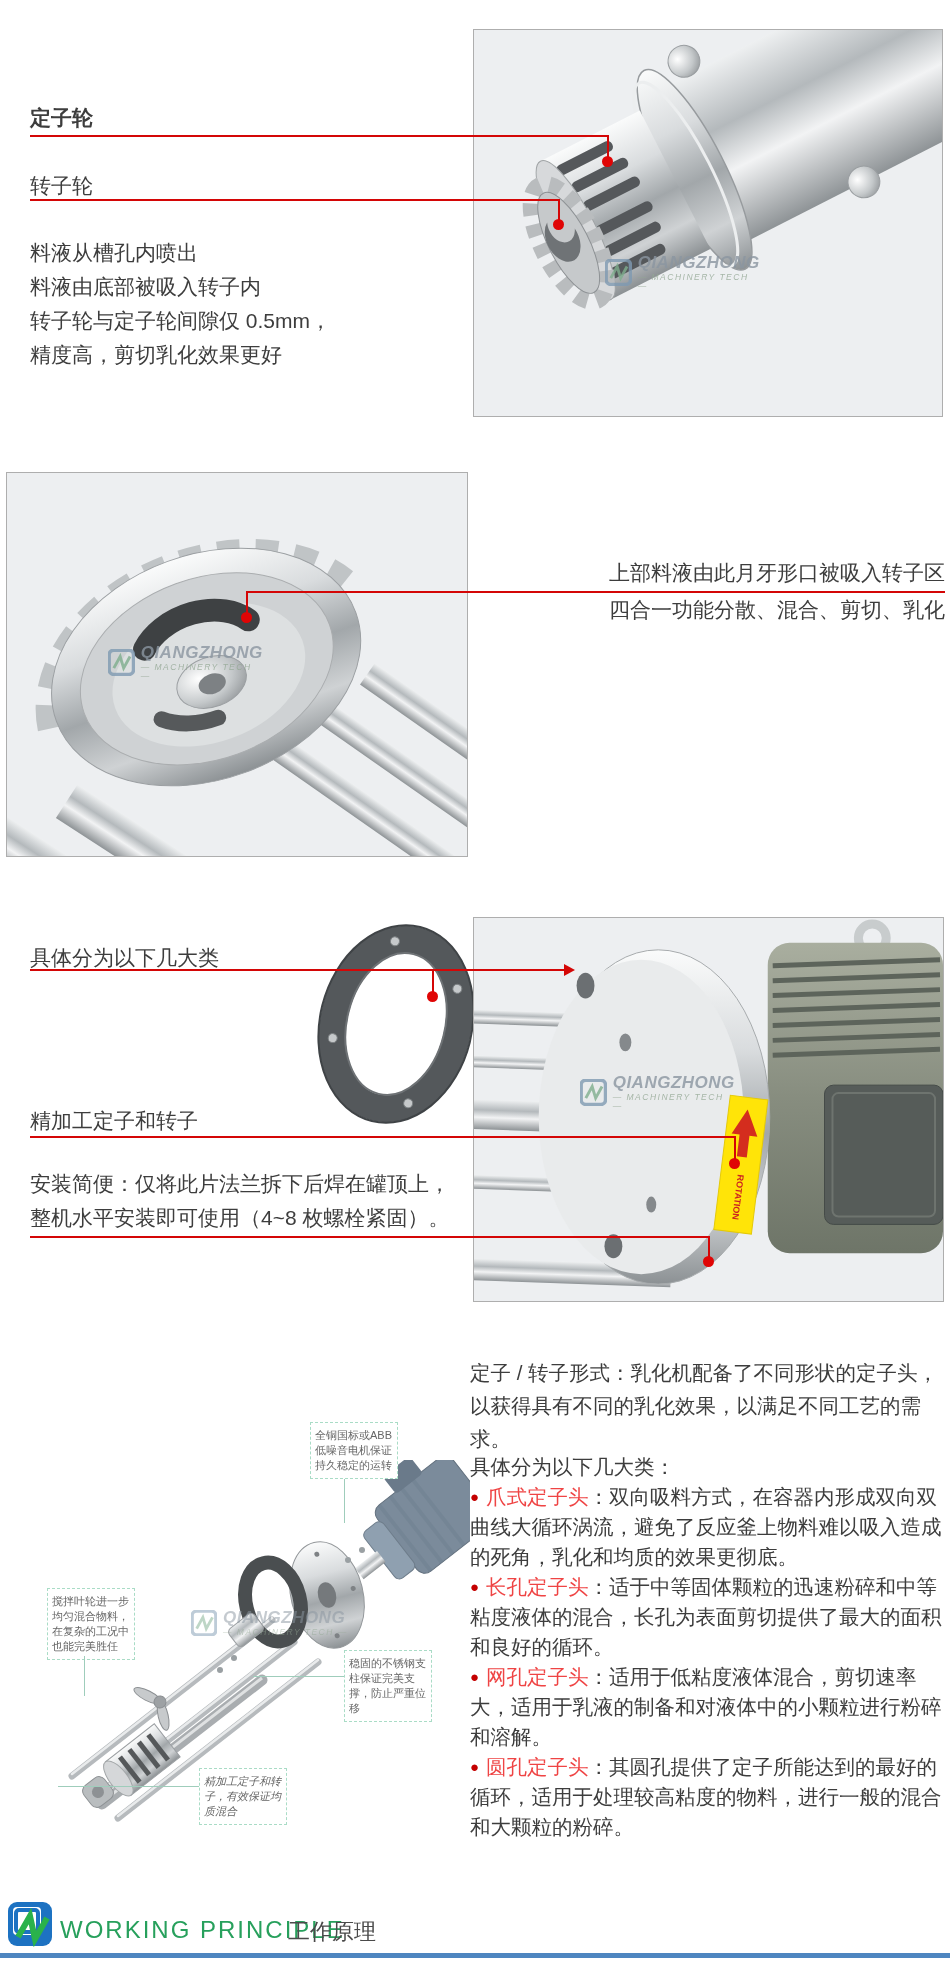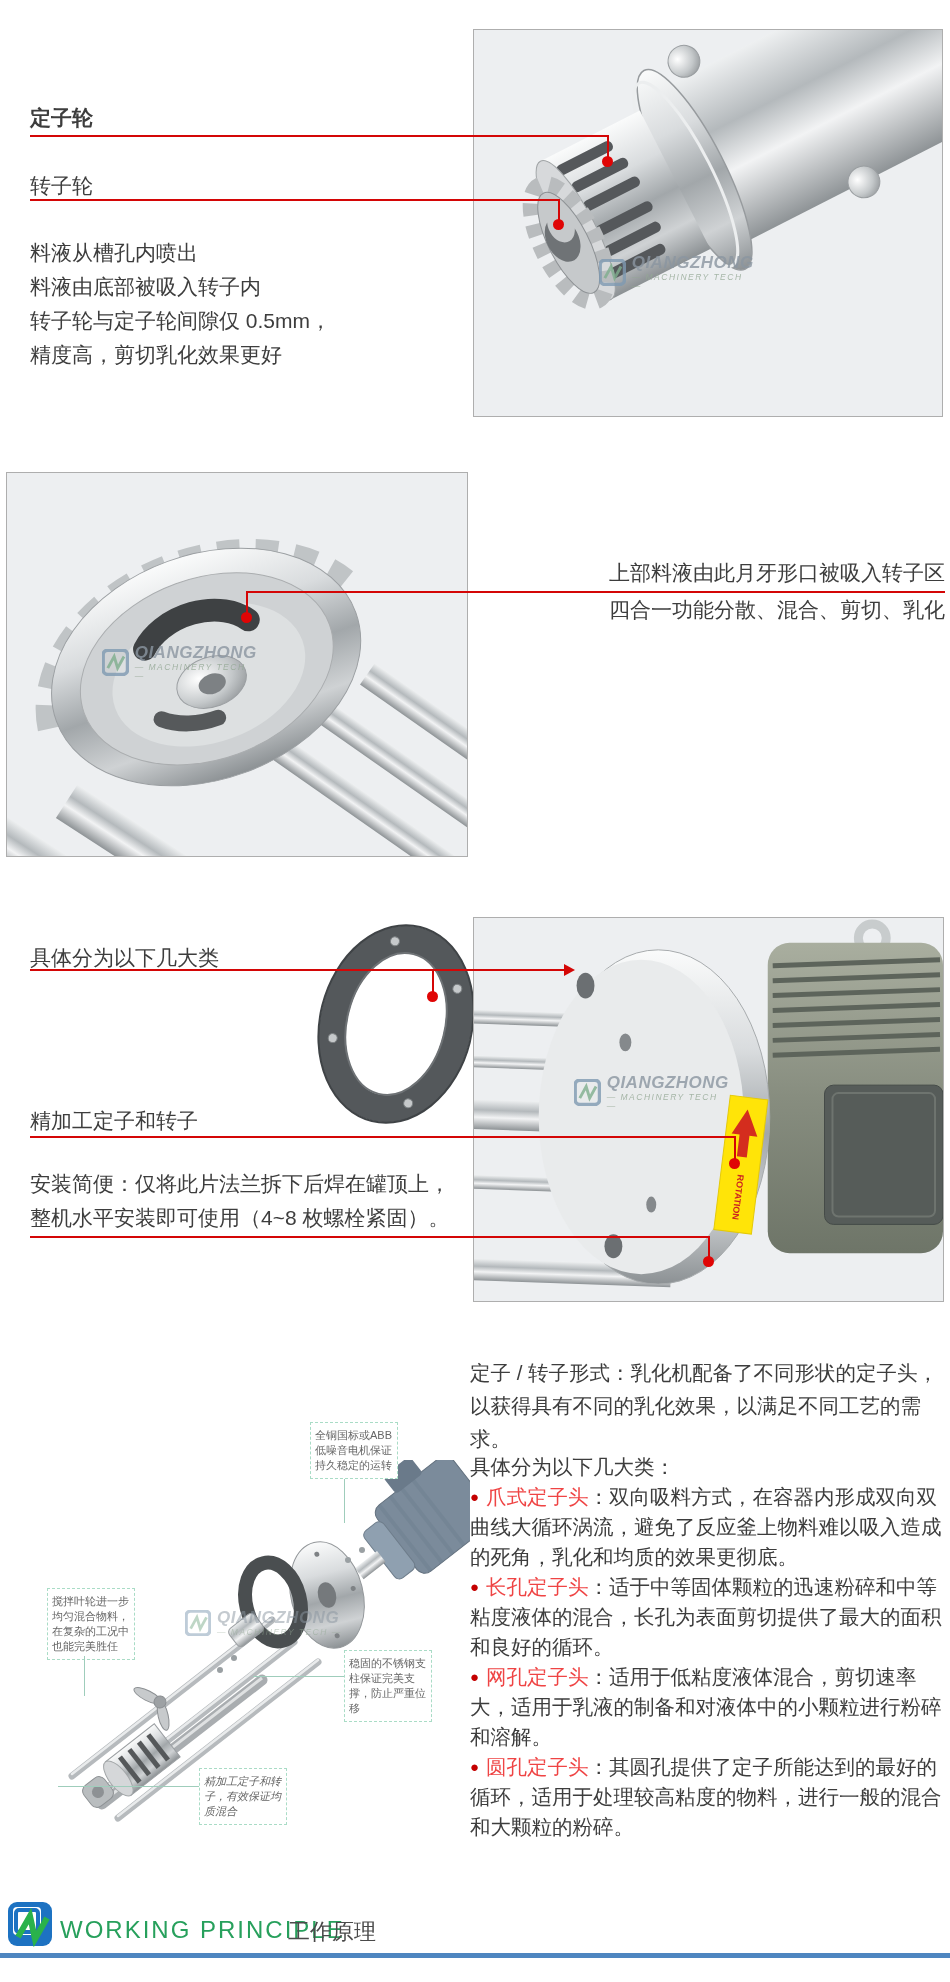--- a/index.html
+++ b/index.html
@@ -15,21 +15,21 @@
   .redarrow{position:absolute;width:0;height:0;border-top:6px solid transparent;
             border-bottom:6px solid transparent;border-left:11px solid #d40606;}
   .para{line-height:34px;}
   .s2text{width:475px;text-align:right;}
   .s4{font-size:20.5px;line-height:30px;color:#3d3d3d;width:478px;}
   .s4 .red{color:#ef4444;}
   .s4-item .bullet{color:#c40000;margin-right:7px;font-size:15px;vertical-align:2px;}
   .callout{position:absolute;border:1px dashed #a9dcc6;background:#fff;color:#666;
            font-size:11px;line-height:15px;padding:5px 4px;width:78px;word-break:break-all;}
   .tealline{position:absolute;background:#9fcdbb;}
-  .wm{position:absolute;display:flex;align-items:center;gap:6px;opacity:.8;}
+  .wm{position:absolute;display:flex;align-items:center;gap:6px;opacity:.8;padding-left:6px;}
   .wm-text{display:flex;flex-direction:column;line-height:1.15;}
   .wm-brand{font-size:17px;font-weight:bold;font-style:italic;color:#8b96a1;letter-spacing:.5px;}
   .wm-sub{font-size:8.5px;color:#94a895;letter-spacing:1.5px;font-style:italic;}
   .footer-en{position:absolute;left:60px;top:1916px;font-size:24px;letter-spacing:2px;color:#27a05c;white-space:nowrap;}
   .footer-zh{position:absolute;left:288px;top:1917px;font-size:22px;color:#4a4a4a;white-space:nowrap;}
   .bluebar{position:absolute;left:0;top:1953px;width:950px;height:5px;background:#4e86c0;}
 </style>
 </head>
 <body>
 

